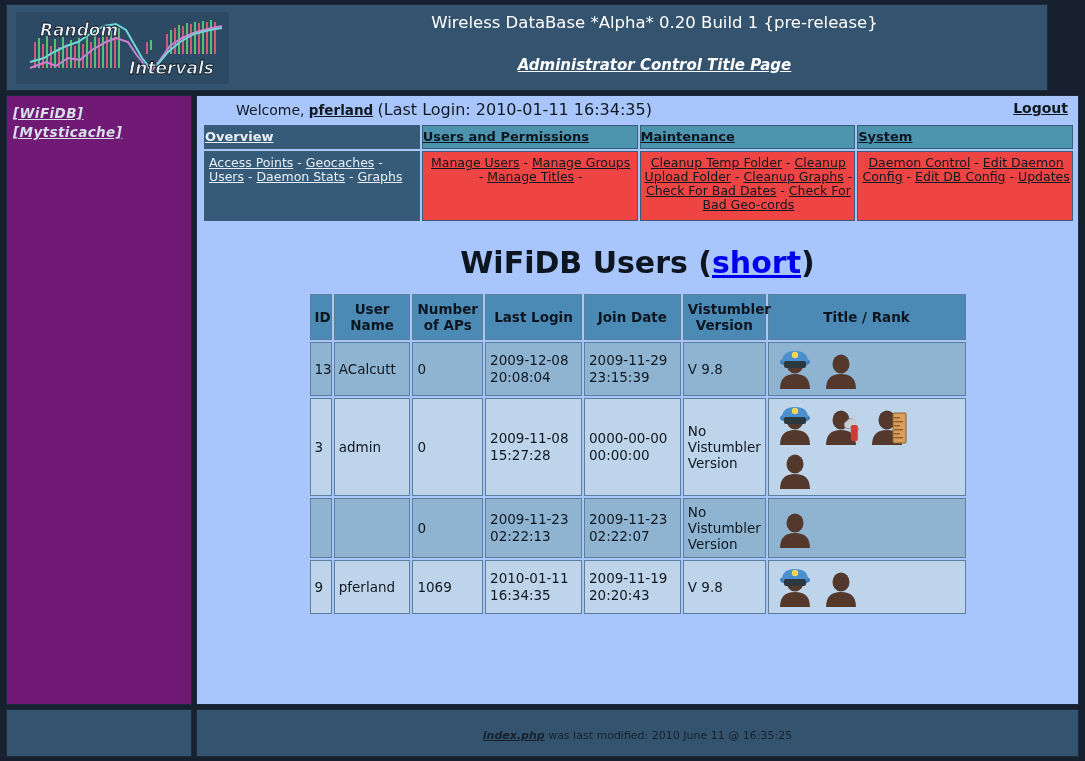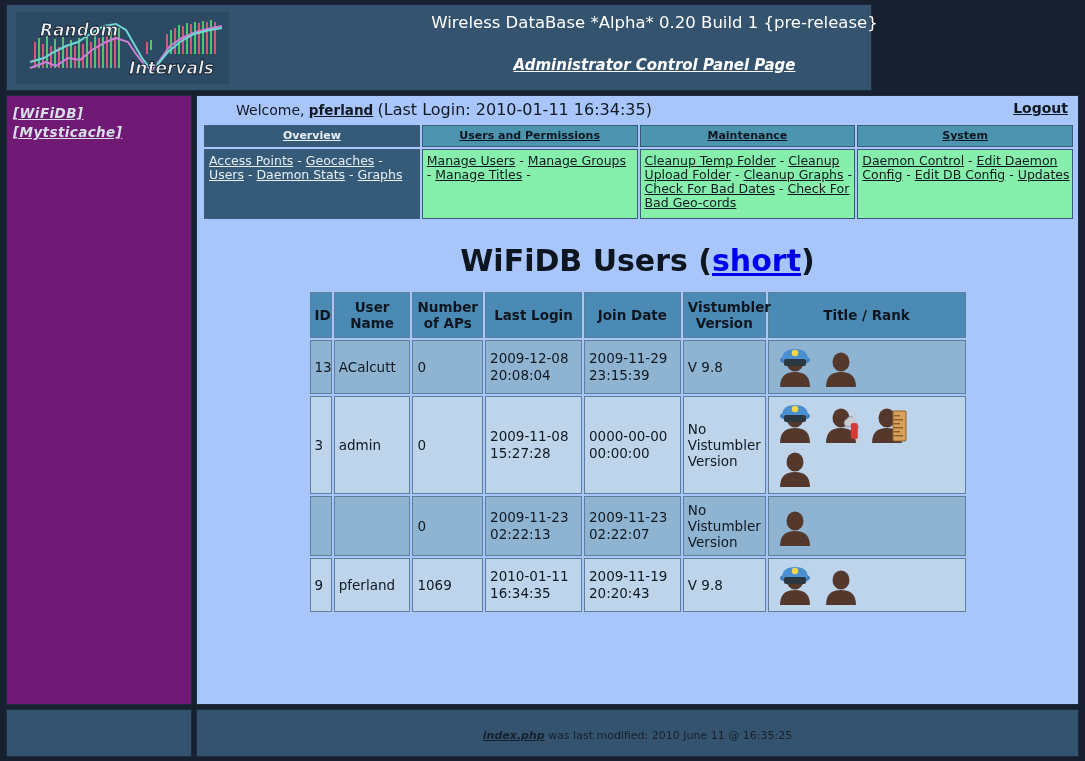--- a/index.html
+++ b/index.html
@@ -14,21 +14,21 @@
     width: 1085px;
     height: 761px;
     background: #16202e;
     overflow: hidden;
   }
 
   
   #header {
     position: absolute;
     left: 6px; top: 4px;
-    width: 866px; height: 87px;
+    width: 1042px; height: 87px;
     background: #34536e;
     border: 1px solid #1d2c3c;
     box-sizing: border-box;
   }
   #logo {
     position: absolute;
     left: 9px; top: 7px;
     width: 213px; height: 72px;
     background: #2c4a63;
     overflow: hidden;
@@ -130,40 +130,40 @@
   
   #navtable {
     width: 873px;
     margin: 0 5px;
     border-collapse: separate;
     border-spacing: 2px;
     table-layout: fixed;
   }
   #navtable td { padding: 0; vertical-align: top; }
   .nav-head {
-    text-align: center;
-    font-size: 11px;
+    text-align: left;
+    font-size: 13px;
     font-weight: bold;
     padding: 3px 0 4px 0;
     border: 1px solid #3b5c78;
     box-sizing: border-box;
   }
   .nav-head a { color: #0d1620; text-decoration: underline; cursor: pointer; }
   .nav-head.teal { background: #4d95ae; }
   .nav-head.dark { background: #355b78; }
   .nav-head.dark a { color: #e8eef4; }
   .nav-body {
     border: 1px solid #3b5c78;
     box-sizing: border-box;
     padding: 4px 2px 4px 4px;
     font-size: 12.5px;
     line-height: 14px;
     min-height: 70px;
   }
-  .nav-body.light { background: #86efac; color: #101820; }
+  .nav-body.light { background: #ef4444; color: #101820; text-align: center; }
   .nav-body.light a { color: #101820; text-decoration: underline; cursor: pointer; }
   .nav-body.dark { background: #355b78; color: #e8eef4; }
   .nav-body.dark a { color: #e8eef4; text-decoration: underline; cursor: pointer; }
   .nav-body .sep { text-decoration: none; }
 
   
   #page-title {
     text-align: center;
     font-size: 30px;
     font-weight: bold;
@@ -287,21 +287,21 @@
         </g>
         <path d="M14 56 L30 50 L40 54 L52 46 L64 48 L76 38 L90 30 L100 26 L112 30 L120 42 L128 52 L136 58 L144 48 L154 34 L166 26 L180 20 L196 16 L206 14" fill="none" stroke="#cf7fd6" stroke-width="2"></path>
         <path d="M14 50 L28 46 L38 40 L50 34 L62 30 L74 22 L88 14 L100 12 L110 18 L118 32 L126 46 L134 56 L142 52 L152 40 L164 30 L178 22 L194 18 L206 16" fill="none" stroke="#6fd6d6" stroke-width="2"></path>
         <text x="24" y="24" font-family="DejaVu Sans, sans-serif" font-size="17" font-weight="bold" fill="#e8eef4" stroke="#0d1620" stroke-width="0.8" font-style="italic">Random</text>
         <text x="113" y="62" font-family="DejaVu Sans, sans-serif" font-size="17" font-weight="bold" fill="#e8eef4" stroke="#0d1620" stroke-width="0.8" font-style="italic">Intervals</text>
       </svg>
     </div>
 
     <div id="header-title">Wireless DataBase *Alpha* 0.20 Build 1 {pre-release}</div>
     <div id="header-subtitle">
-      <a href="#">Administrator Control Panel Page</a>
+      <a href="#">Administrator Control Title Page</a>
     </div>
   </div>
 
   <div id="sidebar">
     <a class="side-link" href="#">[WiFiDB]</a>
     <a class="side-link" href="#">[Mytsticache]</a>
   </div>
   <div id="sidebar-footer"></div>
 
   <div id="main">

